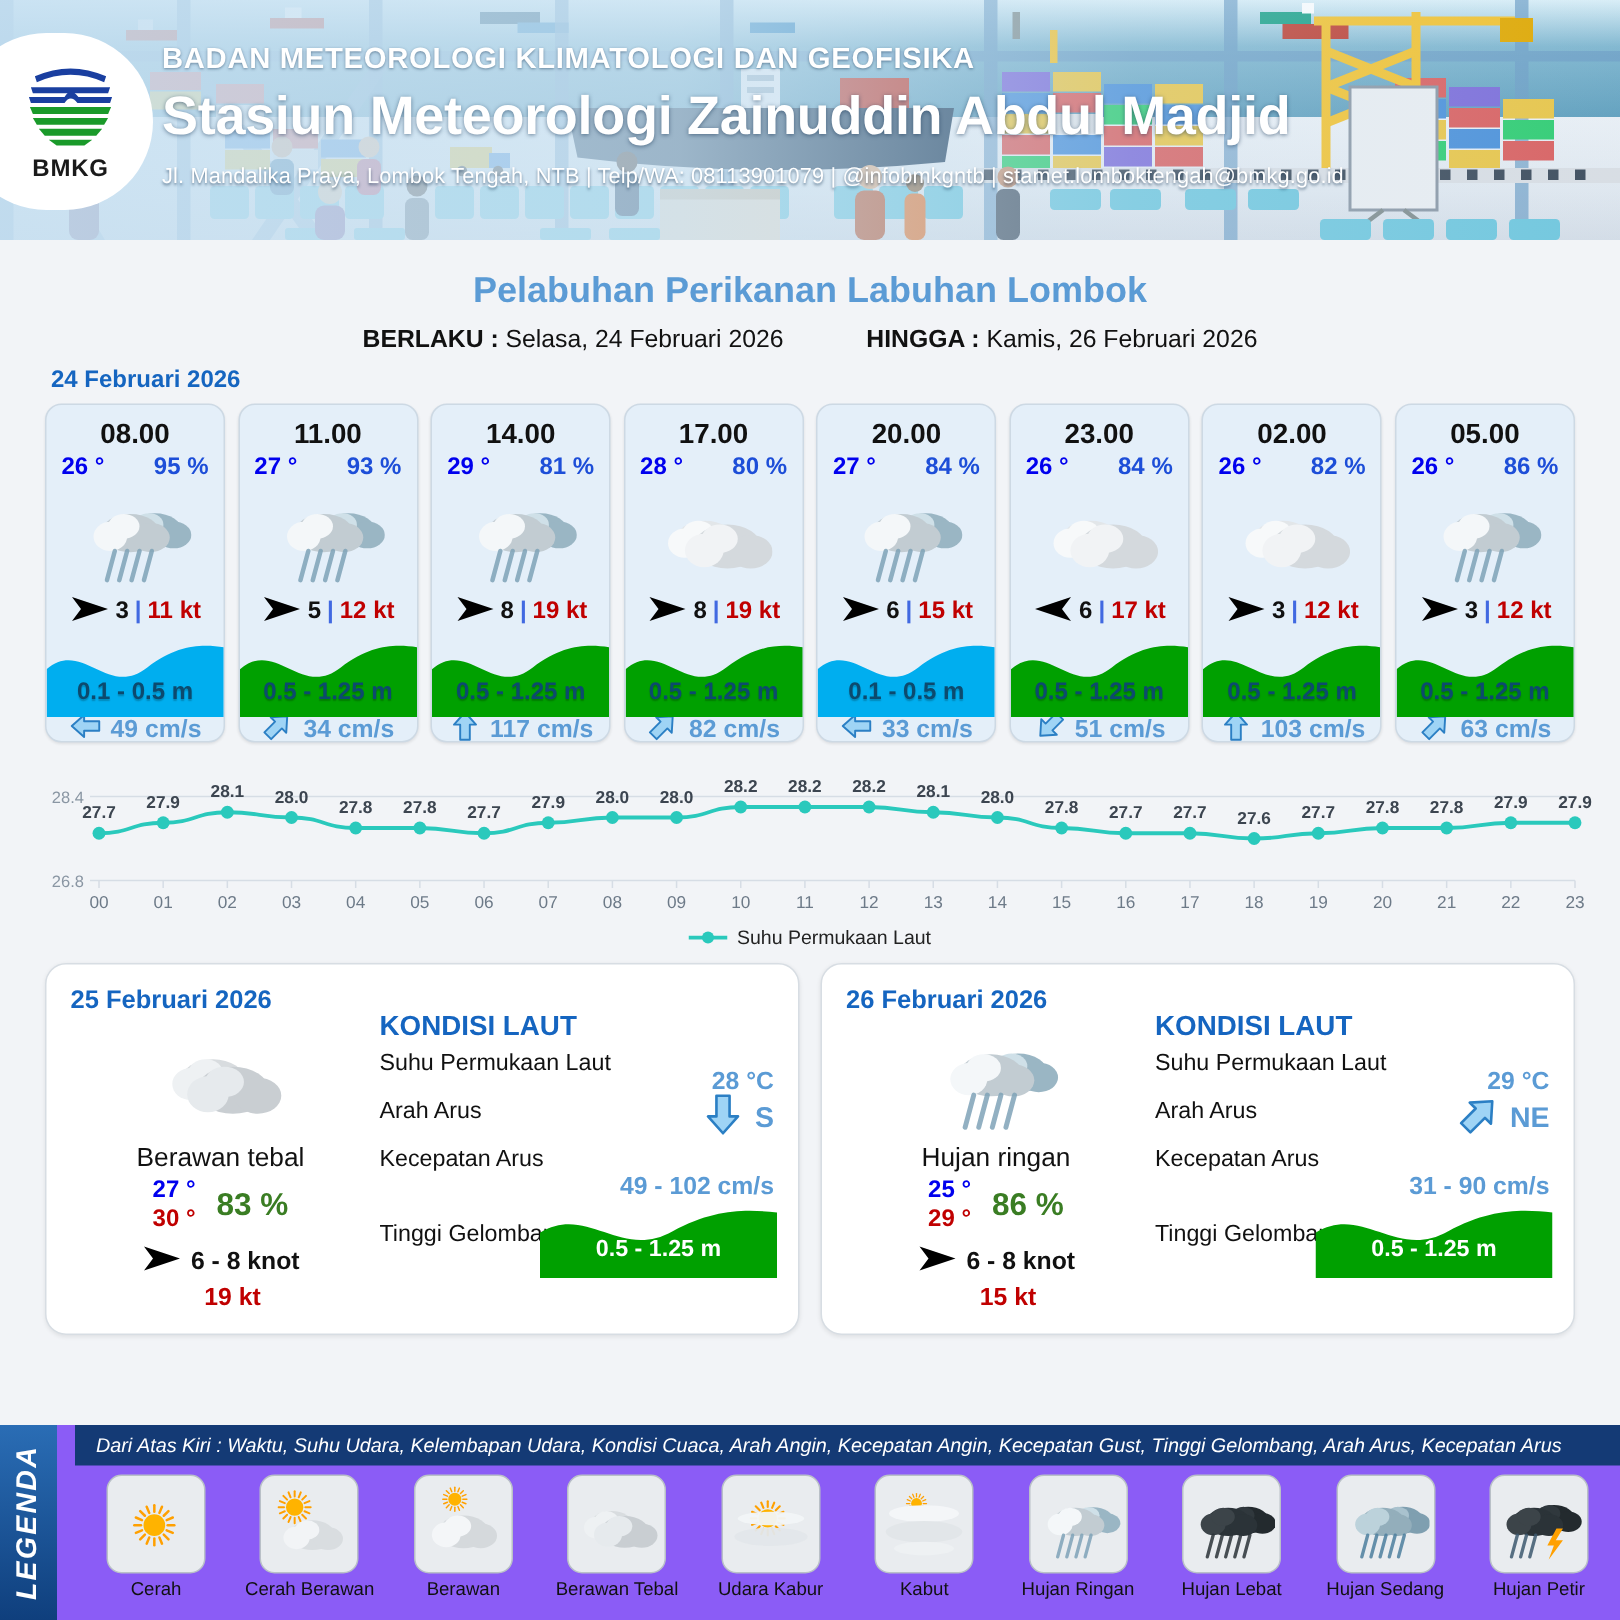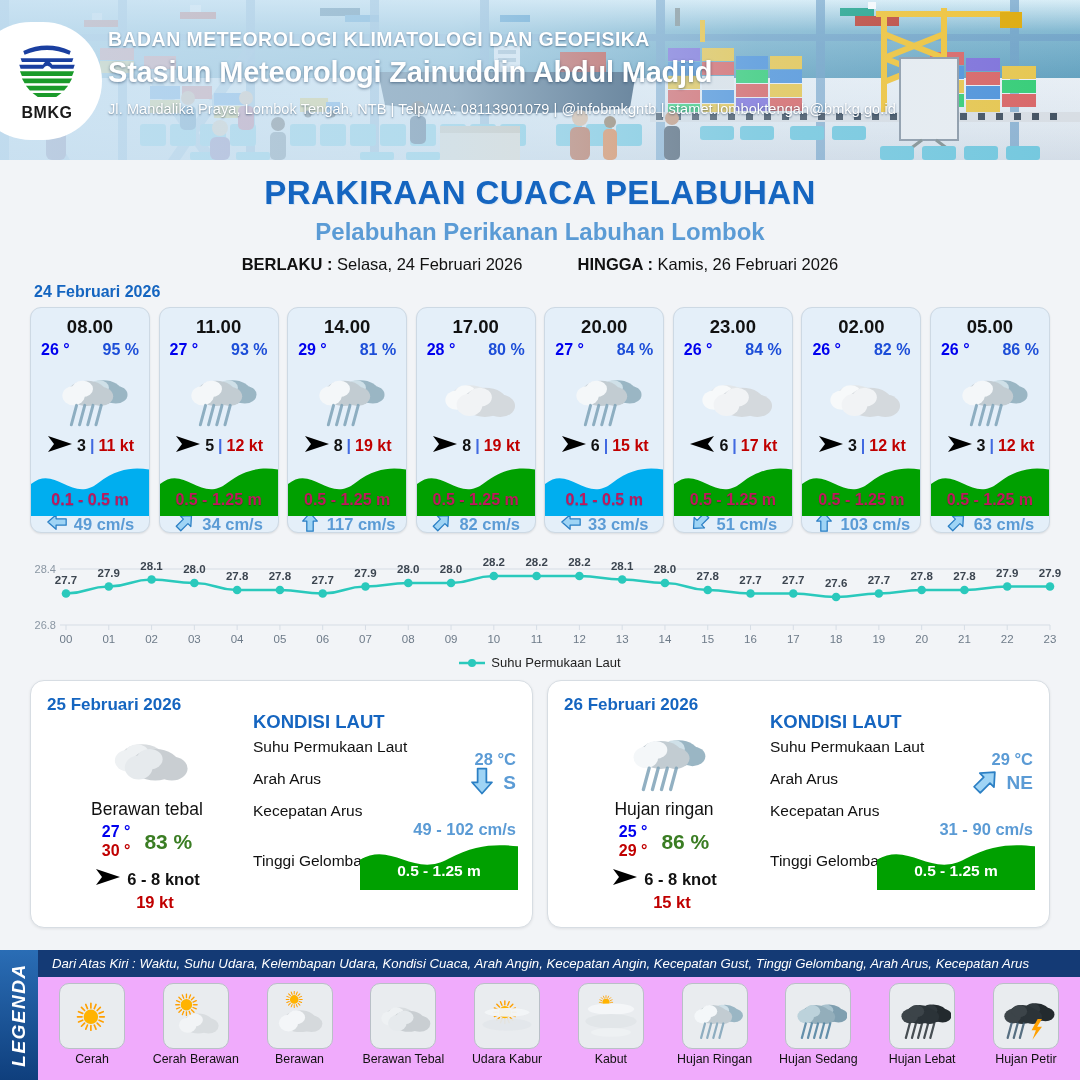--- a/index.html
+++ b/index.html
@@ -29,21 +29,21 @@
     background:#fff; border-radius:70px; z-index:6;
     display:flex; flex-direction:column; align-items:center; justify-content:center;
     padding-left:20px;
   }
   .logo-mark{ width:66px; height:62px; }
   .logo-text{ font-size:16px; font-weight:bold; color:#1a1a1a; letter-spacing:.5px; margin-top:1px;}
 
   .hdr-text{ position:absolute; left:108px; top:28px; z-index:7; }
   .hdr-line1{ font-size:19.5px; font-weight:bold; color:#fff; letter-spacing:.45px;
               text-shadow:0 1px 2px rgba(20,50,80,.5); }
-  .hdr-line2{ font-size:29px; font-weight:bold; color:#fff; margin-top:5px; letter-spacing:-.2px;
+  .hdr-line2{ font-size:36px; font-weight:bold; color:#fff; margin-top:5px; letter-spacing:-.2px;
               text-shadow:0 1px 3px rgba(20,50,80,.55); }
   .hdr-line3{ font-size:14.5px; color:#fff; margin-top:12px; letter-spacing:.1px;
               text-shadow:0 1px 2px rgba(20,50,80,.6); }
 
   
   .titles{ text-align:center; padding-top:14px; }
   .t-main{ font-size:33px; font-weight:bold; color:#1565C0; letter-spacing:.4px;
            text-shadow:1px 1px 0 #d9e6f2; }
   .t-sub{ font-size:24px; font-weight:bold; color:#5B9BD5; margin-top:6px; }
   .t-range{ margin-top:9px; font-size:16.5px; color:#111; }
@@ -62,21 +62,21 @@
   .c-temp{ font-size:16px; font-weight:bold; color:#0000EE; }
   .c-hum{ font-size:16px; font-weight:bold; color:#1d4ed8; }
   .c-icon{ height:72px; display:flex; align-items:center; justify-content:center; }
   .c-wind{ display:flex; align-items:center; justify-content:center; gap:3px; height:30px; }
   .c-wspd{ font-size:16px; font-weight:bold; color:#111; }
   .c-pipe{ color:#4169E1; font-size:16px; font-weight:bold; margin:0 1px; }
   .c-gust{ font-size:16px; font-weight:bold; color:#C00000; }
   .c-wave{ position:relative; height:55px; }
   .c-wave svg{ position:absolute; left:0; top:0; }
   .c-wavetxt{ position:absolute; left:0; right:0; bottom:7px; text-align:center;
-              font-size:16px; font-weight:bold; color:#be185d; text-shadow:0 1px 1px rgba(0,0,0,.22); }
+              font-size:16px; font-weight:bold; color:#0c4a6e; text-shadow:0 1px 1px rgba(0,0,0,.22); }
   .c-cur{ display:flex; align-items:center; justify-content:center; gap:6px; height:16px; }
   .c-curtxt{ font-size:16.5px; font-weight:bold; color:#5B9BD5; }
 
   
   .chart-wrap{ margin:10px 0 0 0; padding:0 18px; position:relative; height:110px; }
   .chart-legend{ text-align:center; font-size:13px; color:#222; margin-top:2px;
                  display:flex; align-items:center; justify-content:center; gap:6px;}
 
   
   .days{ display:flex; gap:14px; padding:10px 30px 0 30px; }
@@ -108,21 +108,21 @@
               font-size:15.5px; font-weight:bold; color:#fff; }
 
   
   .legend{ position:absolute; left:0; bottom:0; width:1080px; height:130px; display:flex; }
   .leg-side{
     width:38px; background:linear-gradient(180deg,#2a6db5,#0f3f7d); color:#fff;
     display:flex; align-items:center; justify-content:center;
   }
   .leg-side span{ transform:rotate(-90deg); white-space:nowrap; font-size:19px;
                   font-weight:bold; font-style:italic; letter-spacing:1.5px; }
-  .leg-body{ flex:1; background:#f0abfc; position:relative; }
+  .leg-body{ flex:1; background:#8b5cf6; position:relative;padding-left:12px; }
   .leg-note{ background:#143a75; color:#fff; font-style:italic; font-size:13.2px;
              padding:6px 10px 6px 14px; white-space:nowrap; }
   .leg-items{ display:flex; justify-content:space-between; padding:6px 10px 0 10px; }
   .leg-item{ width:88px; text-align:center; }
   .leg-box{ width:66px; height:66px; margin:0 auto; background:#e9ecef;
             border:1px solid #b9c0c7; border-radius:10px; display:flex;
             align-items:center; justify-content:center; }
   .leg-lbl{ font-size:12.4px; color:#111; margin-top:3px; }
 </style>
 </head>
@@ -339,21 +339,20 @@
   </div>
 
   <div class="hdr-text">
     <div class="hdr-line1">BADAN METEOROLOGI KLIMATOLOGI DAN GEOFISIKA</div>
     <div class="hdr-line2">Stasiun Meteorologi Zainuddin Abdul Madjid</div>
     <div class="hdr-line3">Jl. Mandalika Praya, Lombok Tengah, NTB | Telp/WA: 08113901079 | @infobmkgntb | stamet.lomboktengah@bmkg.go.id</div>
   </div>
 </div>
 
 <div class="titles">
-  <div class="t-main">PRAKIRAAN CUACA PELABUHAN</div>
   <div class="t-sub">Pelabuhan Perikanan Labuhan Lombok</div>
   <div class="t-range">
     <b>BERLAKU :</b>
     <span>Selasa, 24 Februari 2026</span>
     <span class="sp"></span>
     <b>HINGGA :</b>
     <span>Kamis, 26 Februari 2026</span>
   </div>
 </div>
 <div class="day-label">24 Februari 2026</div>
@@ -1214,20 +1213,44 @@
               <line x1="56" y1="62" x2="49" y2="88" stroke="#7fa3b8" stroke-width="4" stroke-linecap="round" opacity=".85"></line>
               <line x1="67" y1="62" x2="60" y2="88" stroke="#7fa3b8" stroke-width="4" stroke-linecap="round" opacity=".85"></line>
             </svg>
           </div>
                 <div class="leg-lbl">Hujan Ringan</div>
         </div>
         <div class="leg-item">
           <div class="leg-box">
             <svg width="58" height="53.36" viewBox="0 0 104 96">
               <g transform="translate(72,44) scale(0.95)">
+      <ellipse cx="0" cy="0" rx="26" ry="17" fill="#232a2e"></ellipse>
+      <ellipse cx="-18" cy="3" rx="15" ry="13" fill="#30383d"></ellipse>
+      <ellipse cx="18" cy="4" rx="17" ry="13" fill="#232a2e"></ellipse>
+      <ellipse cx="-6" cy="-6" rx="14" ry="11" fill="#30383d"></ellipse>
+              </g>
+              <g transform="translate(48,46) scale(1)">
+      <ellipse cx="0" cy="0" rx="26" ry="17" fill="#2b3338"></ellipse>
+      <ellipse cx="-18" cy="3" rx="15" ry="13" fill="#3c4449"></ellipse>
+      <ellipse cx="18" cy="4" rx="17" ry="13" fill="#2b3338"></ellipse>
+      <ellipse cx="-6" cy="-6" rx="14" ry="11" fill="#3c4449"></ellipse>
+              </g>
+              <line x1="30" y1="62" x2="23" y2="88" stroke="#2b3338" stroke-width="4" stroke-linecap="round" opacity=".85"></line>
+              <line x1="41" y1="62" x2="34" y2="88" stroke="#2b3338" stroke-width="4" stroke-linecap="round" opacity=".85"></line>
+              <line x1="52" y1="62" x2="45" y2="88" stroke="#2b3338" stroke-width="4" stroke-linecap="round" opacity=".85"></line>
+              <line x1="63" y1="62" x2="56" y2="88" stroke="#2b3338" stroke-width="4" stroke-linecap="round" opacity=".85"></line>
+              <line x1="74" y1="62" x2="67" y2="88" stroke="#2b3338" stroke-width="4" stroke-linecap="round" opacity=".85"></line>
+            </svg>
+          </div>
+                <div class="leg-lbl">Hujan Lebat</div>
+        </div>
+        <div class="leg-item">
+          <div class="leg-box">
+            <svg width="58" height="53.36" viewBox="0 0 104 96">
+              <g transform="translate(72,44) scale(0.95)">
       <ellipse cx="0" cy="0" rx="26" ry="17" fill="#7f9fb0"></ellipse>
       <ellipse cx="-18" cy="3" rx="15" ry="13" fill="#a9c2ce"></ellipse>
       <ellipse cx="18" cy="4" rx="17" ry="13" fill="#7f9fb0"></ellipse>
       <ellipse cx="-6" cy="-6" rx="14" ry="11" fill="#a9c2ce"></ellipse>
               </g>
               <g transform="translate(48,46) scale(1)">
       <ellipse cx="0" cy="0" rx="26" ry="17" fill="#93aebb"></ellipse>
       <ellipse cx="-18" cy="3" rx="15" ry="13" fill="#bcd2db"></ellipse>
       <ellipse cx="18" cy="4" rx="17" ry="13" fill="#93aebb"></ellipse>
       <ellipse cx="-6" cy="-6" rx="14" ry="11" fill="#bcd2db"></ellipse>
@@ -1237,44 +1260,20 @@
               <line x1="52" y1="62" x2="45" y2="88" stroke="#4d7f9e" stroke-width="4" stroke-linecap="round" opacity=".85"></line>
               <line x1="63" y1="62" x2="56" y2="88" stroke="#4d7f9e" stroke-width="4" stroke-linecap="round" opacity=".85"></line>
               <line x1="74" y1="62" x2="67" y2="88" stroke="#4d7f9e" stroke-width="4" stroke-linecap="round" opacity=".85"></line>
             </svg>
           </div>
                 <div class="leg-lbl">Hujan Sedang</div>
         </div>
         <div class="leg-item">
           <div class="leg-box">
             <svg width="58" height="53.36" viewBox="0 0 104 96">
-              <g transform="translate(72,44) scale(0.95)">
-      <ellipse cx="0" cy="0" rx="26" ry="17" fill="#232a2e"></ellipse>
-      <ellipse cx="-18" cy="3" rx="15" ry="13" fill="#30383d"></ellipse>
-      <ellipse cx="18" cy="4" rx="17" ry="13" fill="#232a2e"></ellipse>
-      <ellipse cx="-6" cy="-6" rx="14" ry="11" fill="#30383d"></ellipse>
-              </g>
-              <g transform="translate(48,46) scale(1)">
-      <ellipse cx="0" cy="0" rx="26" ry="17" fill="#2b3338"></ellipse>
-      <ellipse cx="-18" cy="3" rx="15" ry="13" fill="#3c4449"></ellipse>
-      <ellipse cx="18" cy="4" rx="17" ry="13" fill="#2b3338"></ellipse>
-      <ellipse cx="-6" cy="-6" rx="14" ry="11" fill="#3c4449"></ellipse>
-              </g>
-              <line x1="30" y1="62" x2="23" y2="88" stroke="#2b3338" stroke-width="4" stroke-linecap="round" opacity=".85"></line>
-              <line x1="41" y1="62" x2="34" y2="88" stroke="#2b3338" stroke-width="4" stroke-linecap="round" opacity=".85"></line>
-              <line x1="52" y1="62" x2="45" y2="88" stroke="#2b3338" stroke-width="4" stroke-linecap="round" opacity=".85"></line>
-              <line x1="63" y1="62" x2="56" y2="88" stroke="#2b3338" stroke-width="4" stroke-linecap="round" opacity=".85"></line>
-              <line x1="74" y1="62" x2="67" y2="88" stroke="#2b3338" stroke-width="4" stroke-linecap="round" opacity=".85"></line>
-            </svg>
-          </div>
-                <div class="leg-lbl">Hujan Lebat</div>
-        </div>
-        <div class="leg-item">
-          <div class="leg-box">
-            <svg width="58" height="53.36" viewBox="0 0 104 96">
               <g transform="translate(70,42) scale(0.95)">
       <ellipse cx="0" cy="0" rx="26" ry="17" fill="#232a2e"></ellipse>
       <ellipse cx="-18" cy="3" rx="15" ry="13" fill="#30383d"></ellipse>
       <ellipse cx="18" cy="4" rx="17" ry="13" fill="#232a2e"></ellipse>
       <ellipse cx="-6" cy="-6" rx="14" ry="11" fill="#30383d"></ellipse>
               </g>
               <g transform="translate(46,46) scale(1)">
       <ellipse cx="0" cy="0" rx="26" ry="17" fill="#2b3338"></ellipse>
       <ellipse cx="-18" cy="3" rx="15" ry="13" fill="#3c4449"></ellipse>
       <ellipse cx="18" cy="4" rx="17" ry="13" fill="#2b3338"></ellipse>

